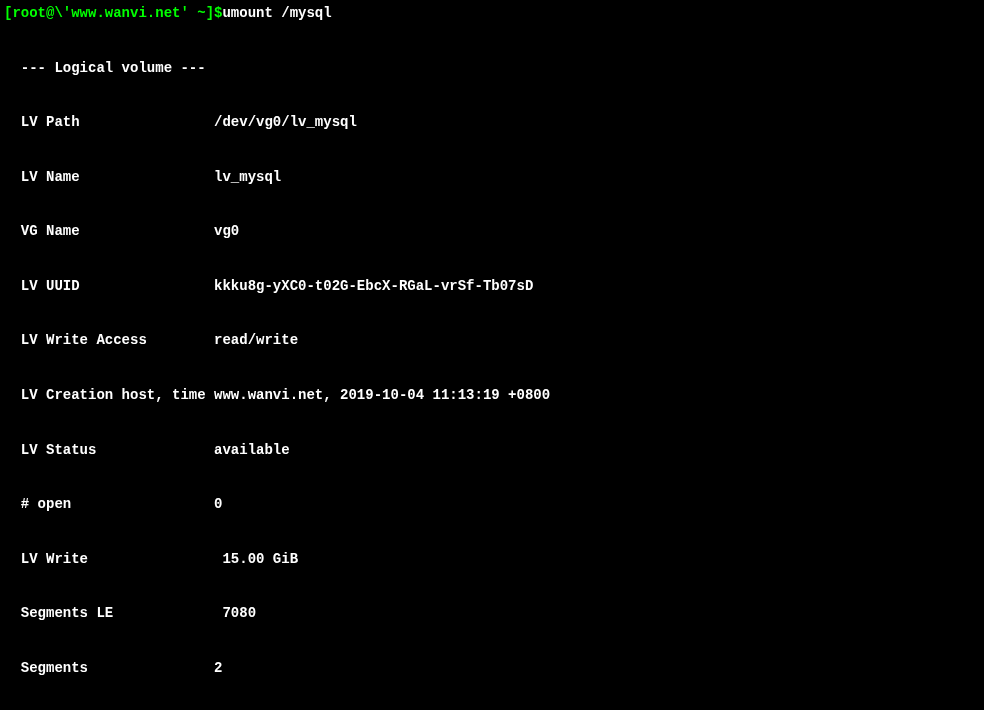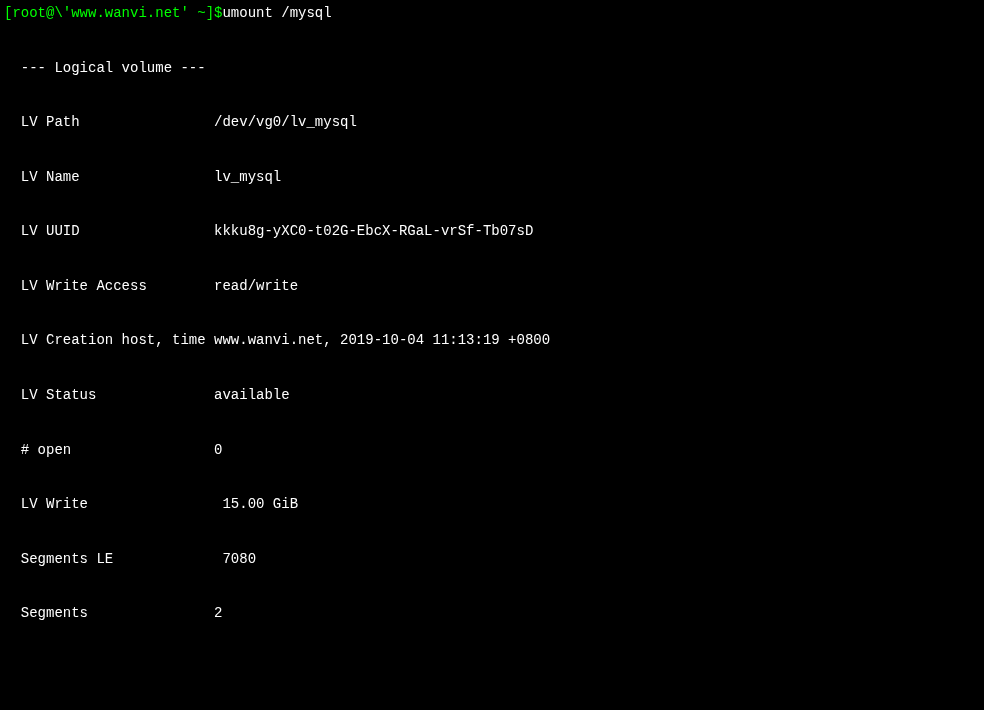--- a/index.html
+++ b/index.html
@@ -21,31 +21,33 @@
     }
     .command {
       color: #ffffff;
     }
     .output {
       color: #ffffff;
       white-space: pre;
     }
     .line {
       white-space: pre;
+      font-weight: bold;
     }
   </style>
 </head>
 <body>
 
 <div>
   <div class="line"><span class="prompt">[root@\'www.wanvi.net' ~]$</span><span class="command">umount /mysql</span></div>
   <div class="output">
     <div class="line">  --- Logical volume ---</div>
     <div class="line"><span>  LV Path                </span><span>/dev/vg0/lv_mysql</span></div>
     <div class="line"><span>  LV Name                </span><span>lv_mysql</span></div>
+    <div class="line"><span>  VG Name                </span><span>vg0</span></div>
     <div class="line"><span>  LV UUID                </span><span>kkku8g-yXC0-t02G-EbcX-RGaL-vrSf-Tb07sD</span></div>
     <div class="line"><span>  LV Write Access        </span><span>read/write</span></div>
     <div class="line"><span>  LV Creation host, time </span><span>www.wanvi.net, 2019-10-04 11:13:19 +0800</span></div>
     <div class="line"><span>  LV Status              </span><span>available</span></div>
     <div class="line"><span>  # open                 </span><span>0</span></div>
     <div class="line"><span>  LV Write                </span><span>15.00 GiB</span></div>
     <div class="line"><span>  Segments LE             </span><span>7080</span></div>
     <div class="line"><span>  Segments               </span><span>2</span></div>
     
     

